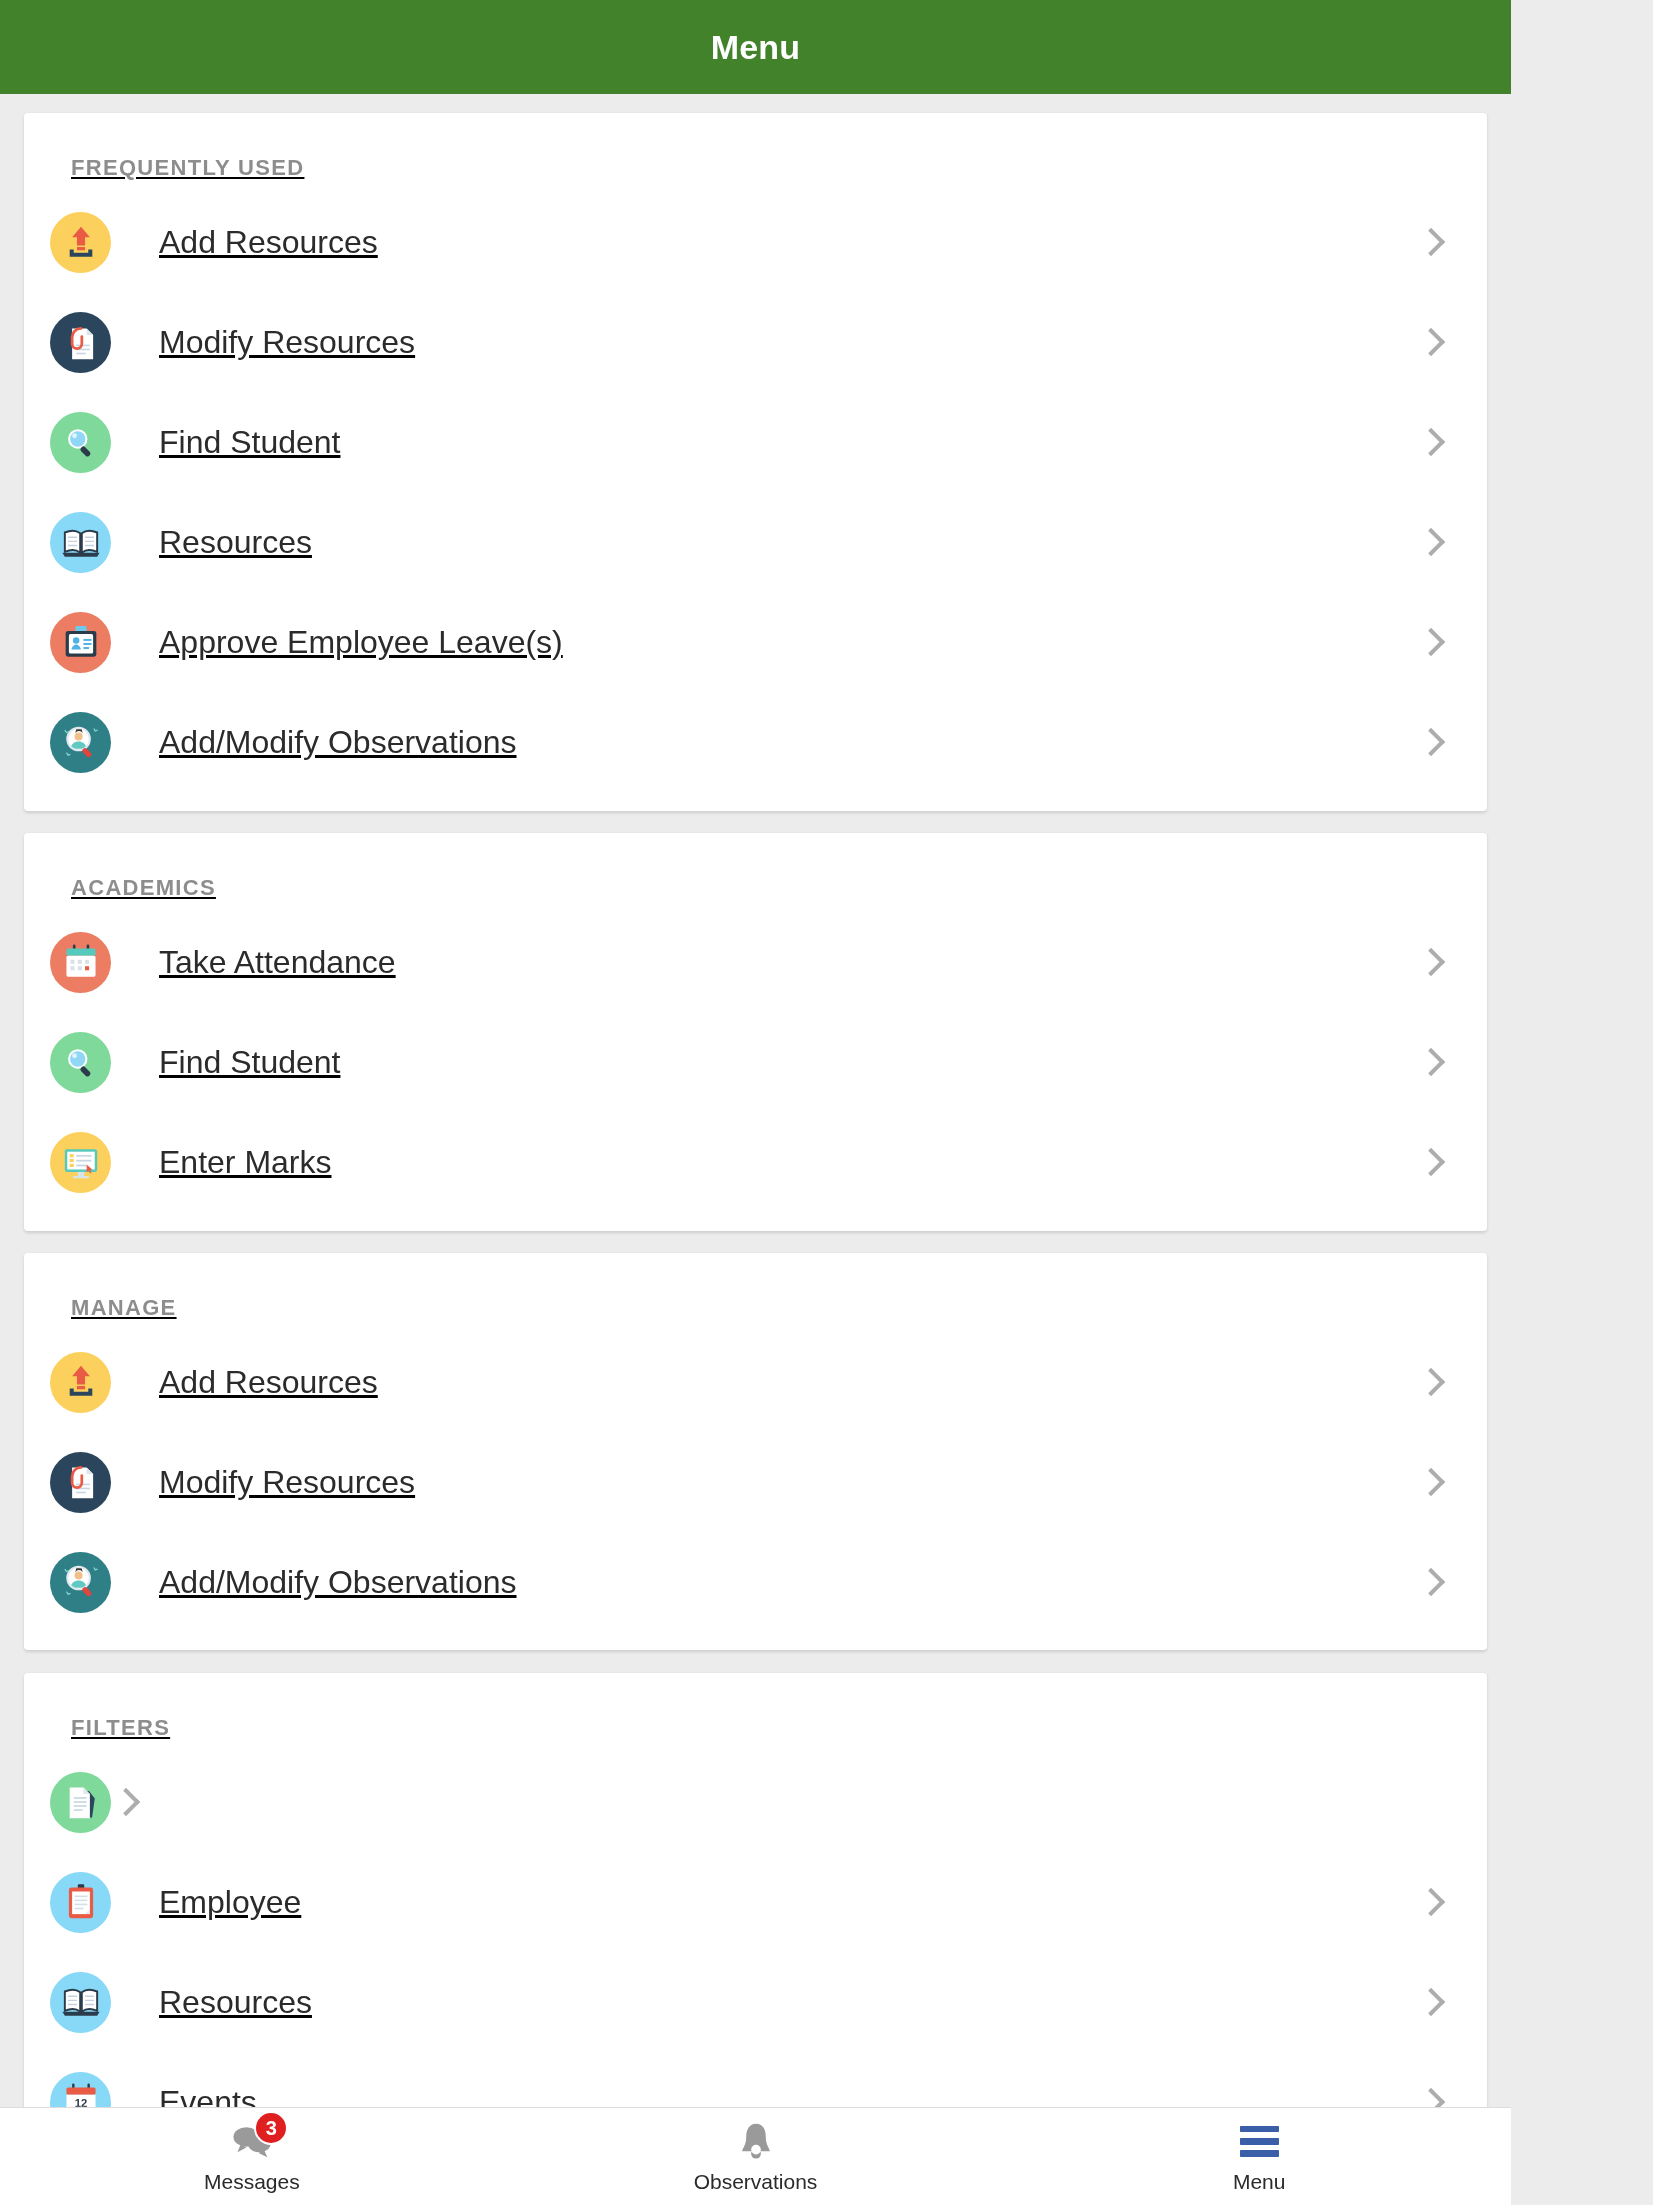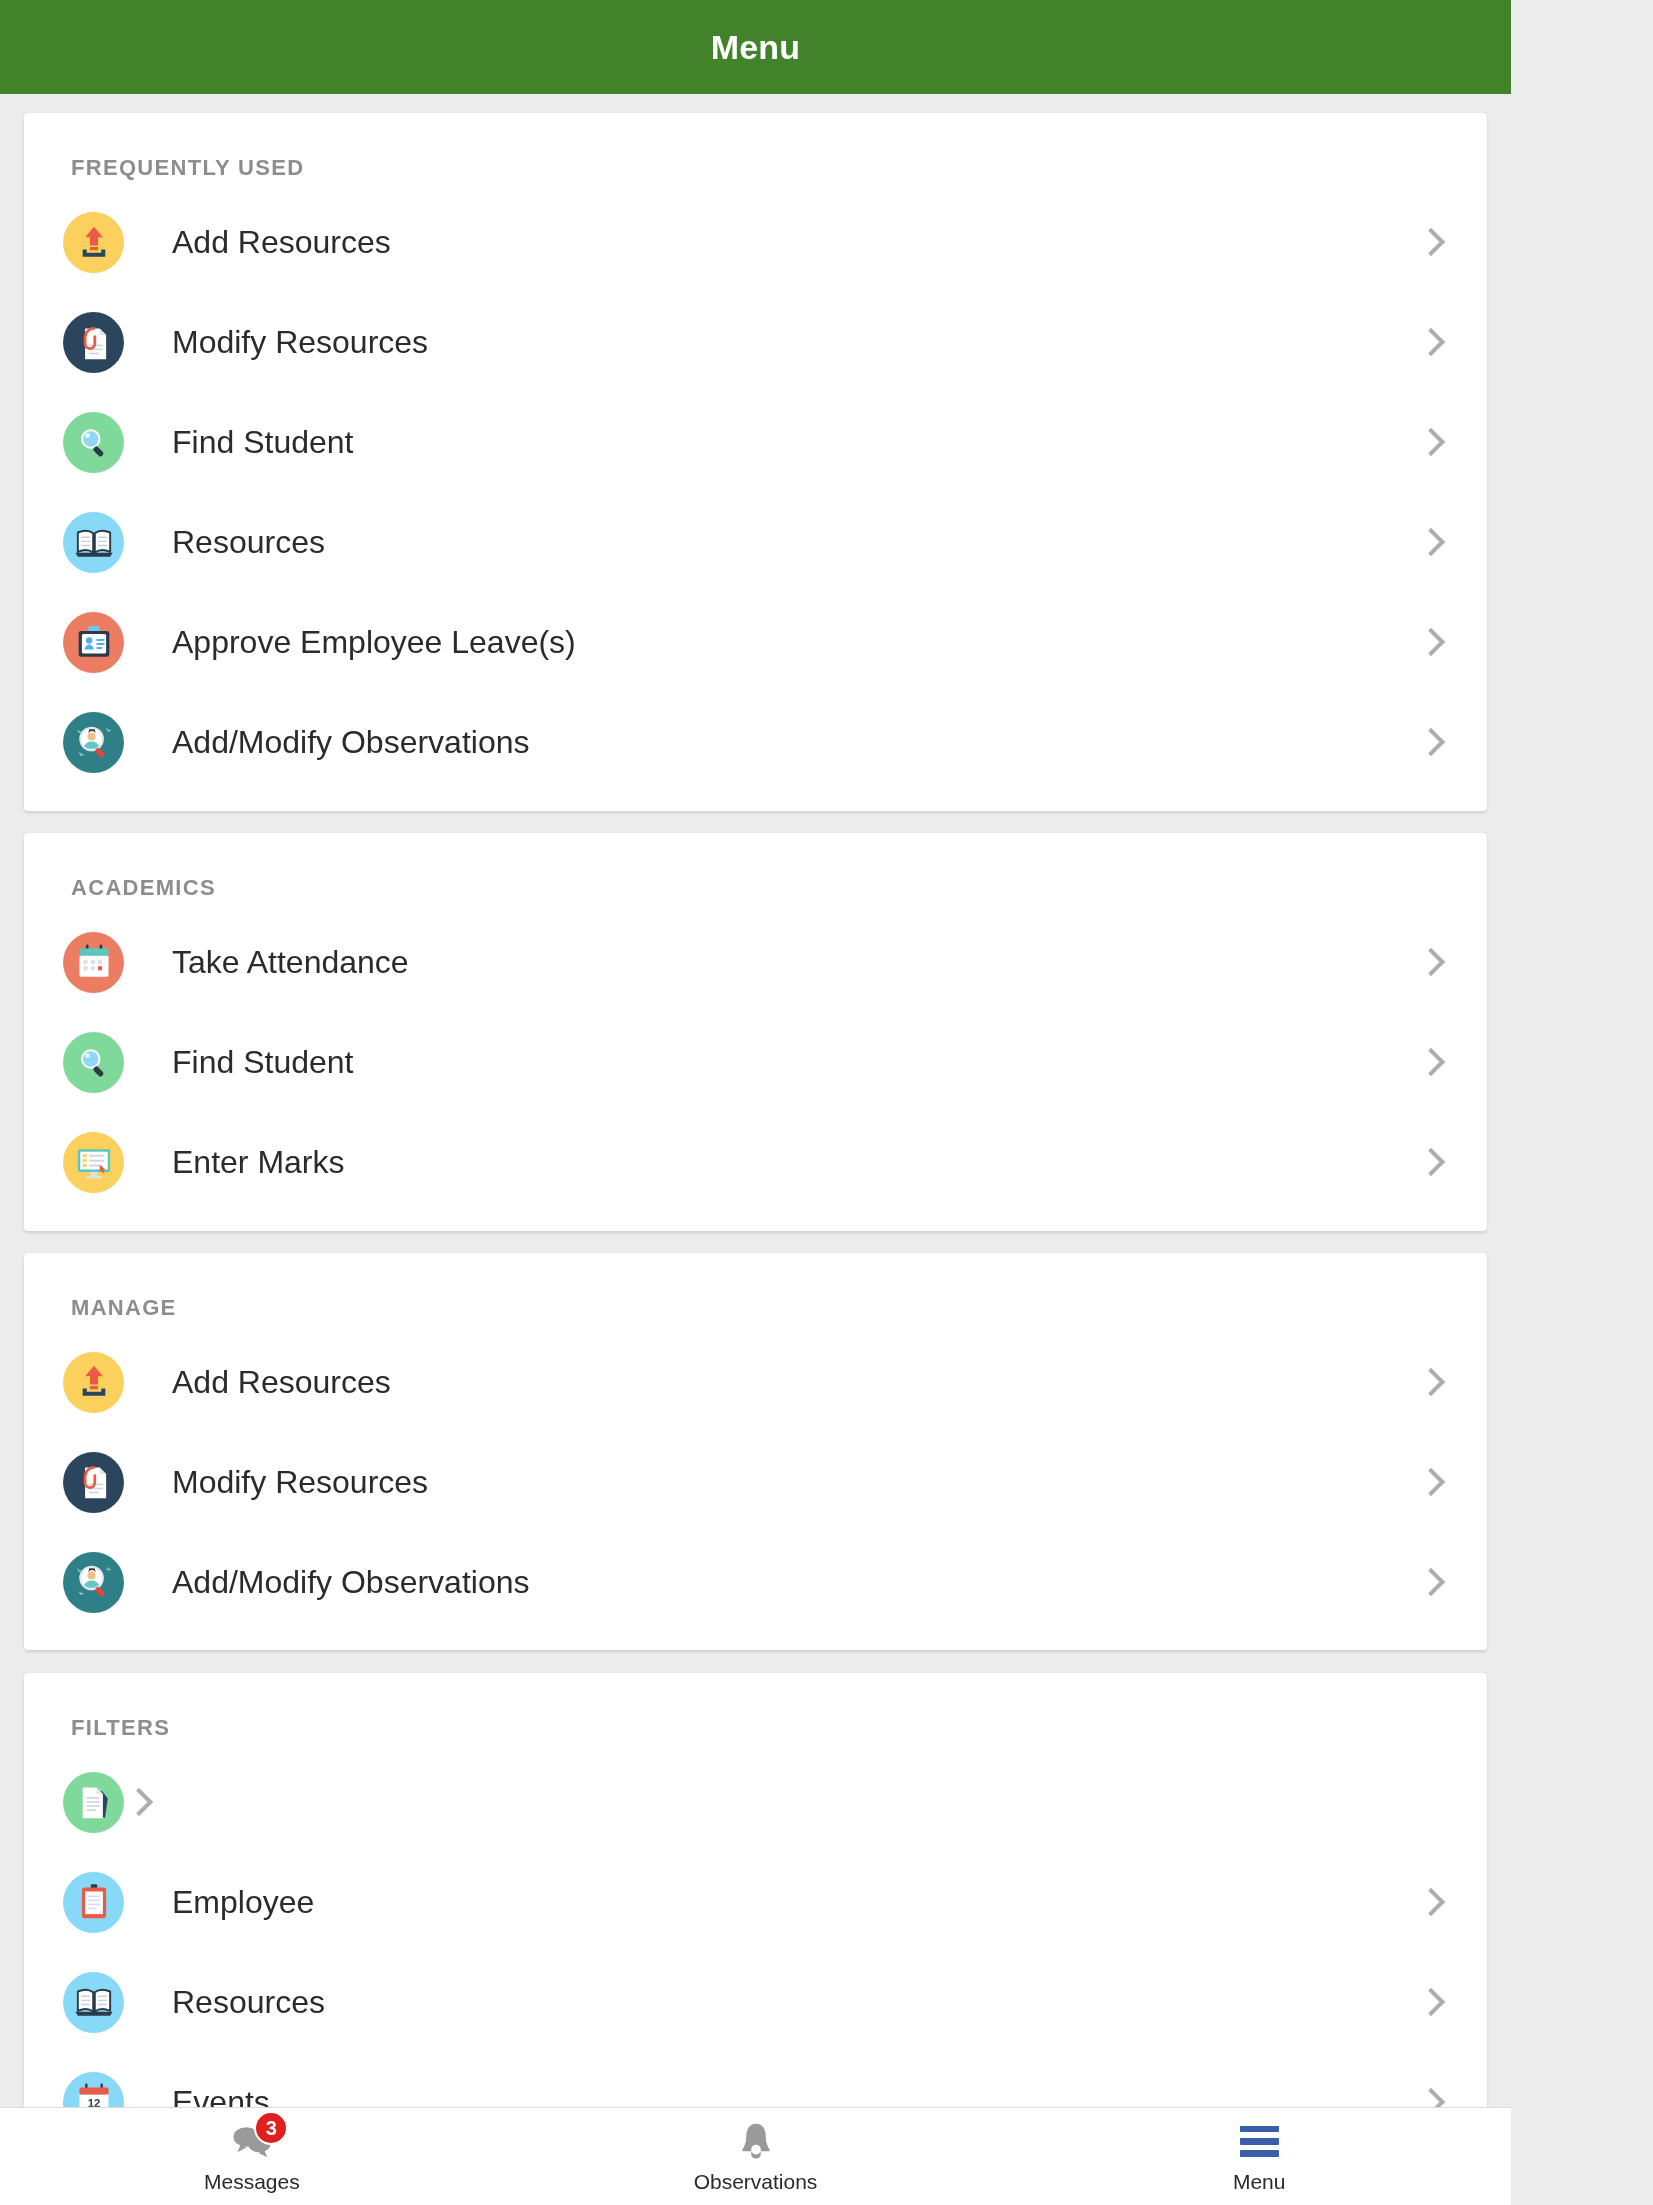--- a/index.html
+++ b/index.html
@@ -45,35 +45,36 @@
     background: #ececec;
   }
 
   .card {
     background: #ffffff;
     margin: 0 24px 22.6px 24px;
     border-radius: 4px;
     box-shadow: 0 1.6px 3.2px rgba(0,0,0,0.13);
     padding: 0 0 18px 0;
     overflow: hidden;
+    text-decoration: underline;
   }
 
   .section-title {
     color: #8d8d8d;
     font-size: 22px;
     font-weight: bold;
     letter-spacing: 1.3px;
     padding: 42px 0 11.3px 47px;
   }
 
   .row {
     display: flex;
     align-items: center;
     height: 100px;
-    padding: 0 39px 0 39px;
+    padding: 0 39px 0 26px;
     cursor: pointer;
   }
   .row-label {
     flex: 1 1 auto;
     font-size: 32px;
     color: #2b2b2b;
     margin-left: 48px;
     white-space: nowrap;
   }
   .chev {

